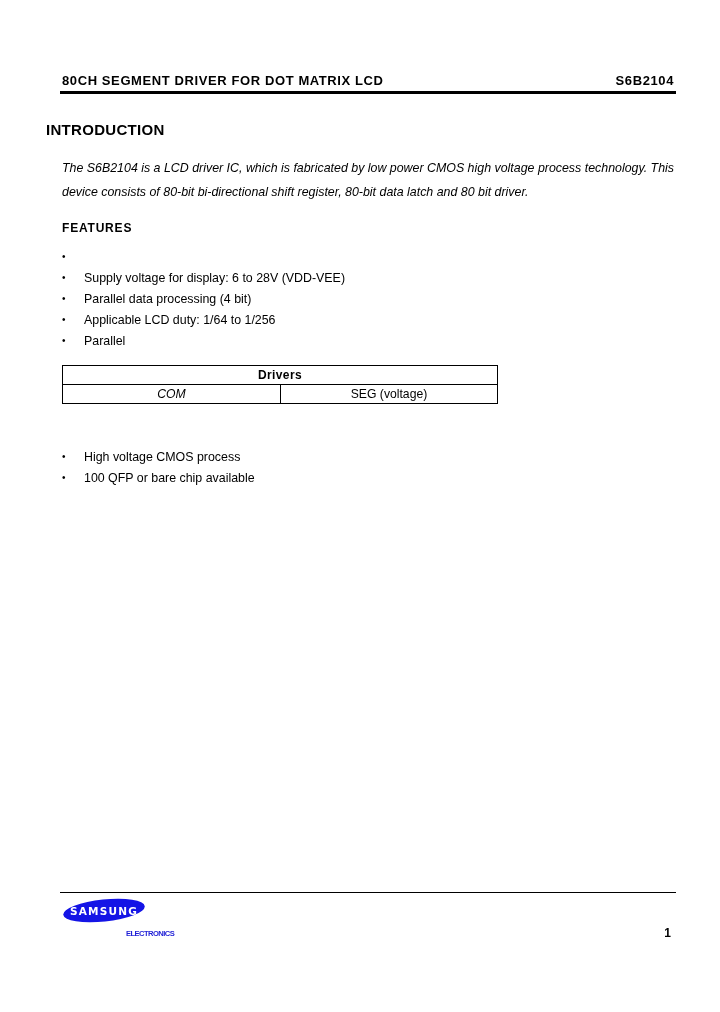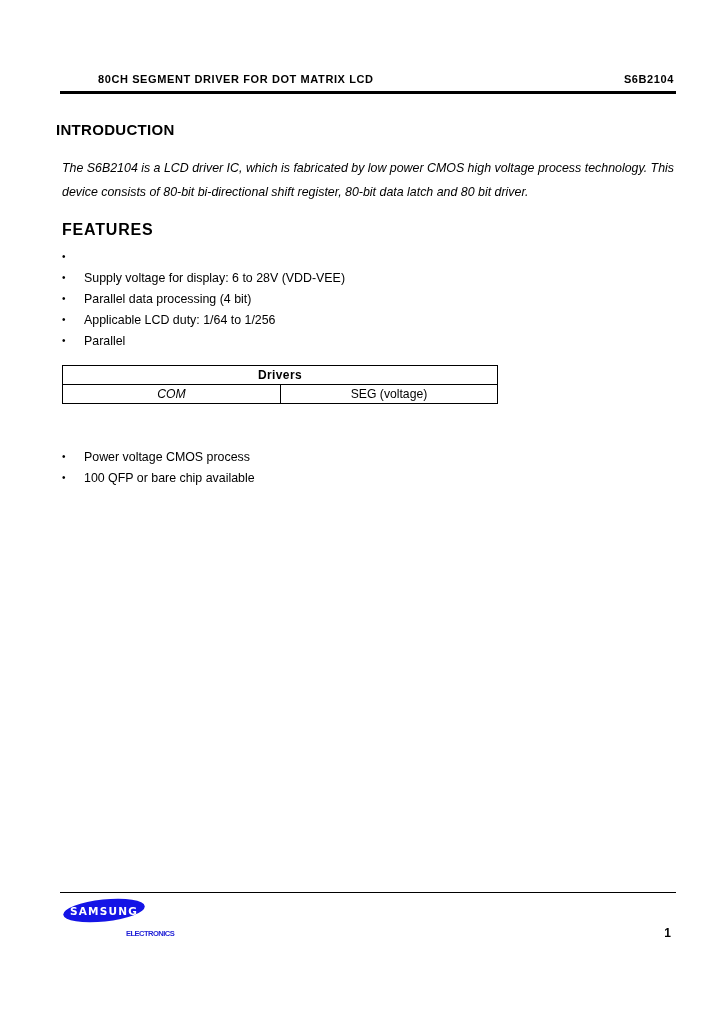--- a/index.html
+++ b/index.html
@@ -1,25 +1,25 @@
 <!DOCTYPE html>
 <html><head>
 <meta charset="utf-8">
 <style>
   html, body { margin: 0; padding: 0; background: #ffffff; }
   body { width: 720px; height: 1012px; position: relative; overflow: hidden;
          font-family: "Liberation Sans", sans-serif; color: #000; }
   .abs { position: absolute; }
-  .hdr { top: 73px; font-size: 11px; font-weight: bold; letter-spacing: 0.6px; margin-left: 36px; }
+  .hdr { top: 73px; font-size: 13px; font-weight: bold; letter-spacing: 0.6px; }
   .hdr-left { left: 62px; }
   .hdr-right { right: 46px; }
   .hdr-rule { left: 60px; width: 616px; top: 91px; height: 3px; background: #000; }
-  .h1 { left: 56px; top: 121px; font-size: 15px; font-weight: bold; letter-spacing: 0.3px; }
+  .h1 { left: 46px; top: 121px; font-size: 15px; font-weight: bold; letter-spacing: 0.3px; }
   .intro { left: 62px; top: 156px; width: 620px; font-size: 12.4px; line-height: 24px; font-style: italic; }
-  .h2 { left: 62px; top: 221px; font-size: 16px; font-weight: bold; letter-spacing: 0.8px; }
+  .h2 { left: 62px; top: 221px; font-size: 12px; font-weight: bold; letter-spacing: 0.8px; }
   .bullets { left: 62px; margin: 0; padding: 0; list-style: none; font-size: 12.4px; }
   .bullets li { height: 21px; line-height: 16px; position: relative; padding-left: 22px; }
   .bullet { position: absolute; left: 0; top: 0; font-size: 10px; }
   .list1 { top: 249px; }
   .list2 { top: 449px; }
   table.drv { position: absolute; left: 62px; top: 365px; width: 436px;
               border-collapse: collapse; font-size: 12.2px; }
   table.drv td, table.drv th { border: 1.5px solid #000; height: 18px; padding: 0;
               text-align: center; vertical-align: middle; margin-top: 12px; }
   table.drv th { font-weight: bold; font-size: 12px; letter-spacing: 0.4px; }
@@ -56,21 +56,21 @@
     <th colspan="2">Drivers</th>
   </tr>
   <tr>
     <td class="c1">COM</td>
     <td>SEG (voltage)</td>
   </tr>
 </tbody>
   </table>
 
 <ul class="abs bullets list2">
-  <li><span class="bullet">•</span><span>Power voltage CMOS process</span></li>
+  <li><span class="bullet">•</span><span>High voltage CMOS process</span></li>
   <li><span class="bullet">•</span><span>100 QFP or bare chip available</span></li>
 </ul>
 
 <div class="abs foot-rule"></div>
 
 <svg class="abs logo" viewBox="0 0 84 27">
   <ellipse cx="42" cy="13.5" rx="41" ry="11" transform="rotate(-6 42 13.5)" fill="#1414e6"></ellipse>
   <text x="42" y="17.5" text-anchor="middle" font-family="'DejaVu Sans', sans-serif" font-size="10.5" font-weight="bold" fill="#ffffff" letter-spacing="1.2">SAMSUNG</text>
 </svg>
 <div class="abs electronics">ELECTRONICS</div>

